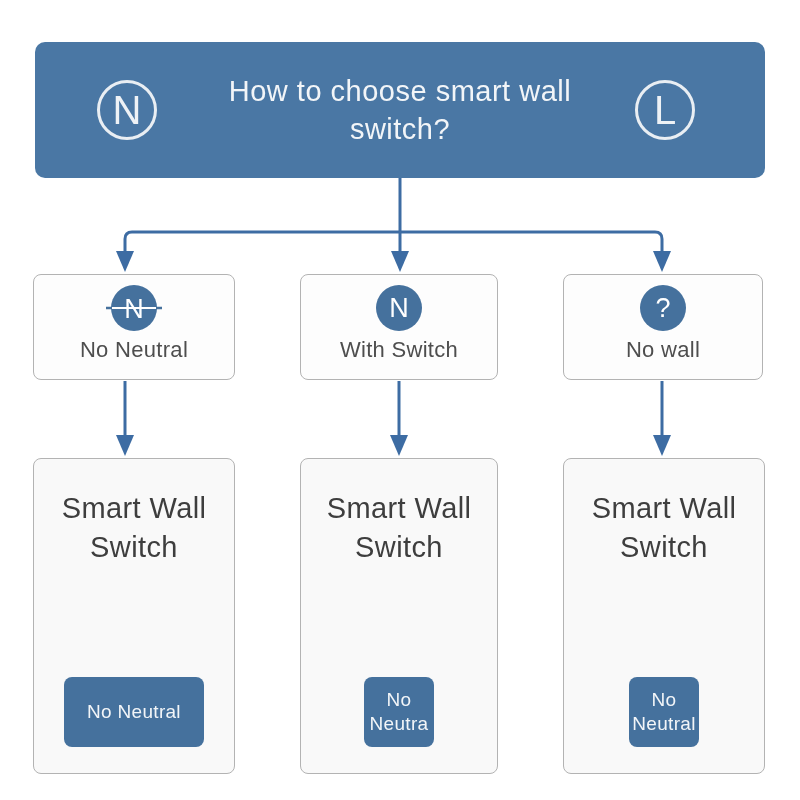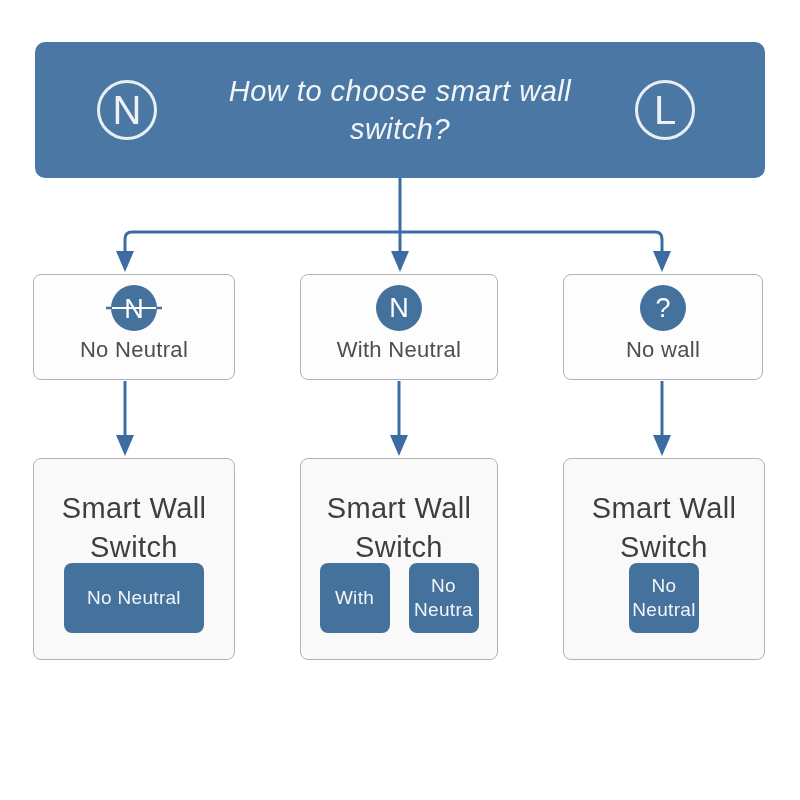--- a/index.html
+++ b/index.html
@@ -24,21 +24,20 @@
     justify-content: center;
   }
   .header-title {
     color: #f2f5f8;
     font-size: 29px;
     line-height: 1.32;
     text-align: center;
     white-space: pre-line;
     font-weight: 400;
     letter-spacing: 0.5px;
-    font-style: italic;
   }
   .badge {
     position: absolute;
     top: 50%;
     width: 60px; height: 60px;
     margin-top: -30px;
     border: 3px solid #e9eef3;
     border-radius: 50%;
     display: flex;
     align-items: center;
@@ -88,21 +87,21 @@
   .branch-label {
     margin-top: 5px;
     color: #4e4e4e;
     font-size: 22px;
     letter-spacing: 0.3px;
   }
   
   .product-card {
     position: absolute;
     top: 458px;
-    height: 202px;
+    height: 316px;
     background: #f9f9f9;
     border: 1px solid #b3b3b3;
     border-radius: 8px;
   }
   .product-left  { left: 33px;  width: 202px; }
   .product-mid   { left: 300px; width: 198px; }
   .product-right { left: 563px; width: 202px; }
   .product-title {
     margin-top: 30px;
     text-align: center;
@@ -189,21 +188,21 @@
     </div>
     <div class="branch-label">No Neutral</div>
   </div>
 
   <div class="branch-box branch-mid">
     <div class="branch-icon">
       <div class="circle-icon">
           <span>N</span>
         </div>
     </div>
-    <div class="branch-label">With Neutral</div>
+    <div class="branch-label">With Switch</div>
   </div>
 
   <div class="branch-box branch-right">
     <div class="branch-icon">
       <div class="circle-icon">
           <span>?</span>
         </div>
     </div>
     <div class="branch-label">No wall</div>
   </div>
@@ -211,21 +210,20 @@
   <div class="product-card product-left">
     <div class="product-title">Smart Wall Switch</div>
     <div class="button-row">
       <button class="chip chip-wide">No Neutral</button>
     </div>
   </div>
 
   <div class="product-card product-mid">
     <div class="product-title">Smart Wall Switch</div>
     <div class="button-row">
-      <button class="chip chip-square">With</button>
       <button class="chip chip-square">No
 Neutra</button>
     </div>
   </div>
 
   <div class="product-card product-right">
     <div class="product-title">Smart Wall Switch</div>
     <div class="button-row">
       <button class="chip chip-square">No
 Neutral</button>

